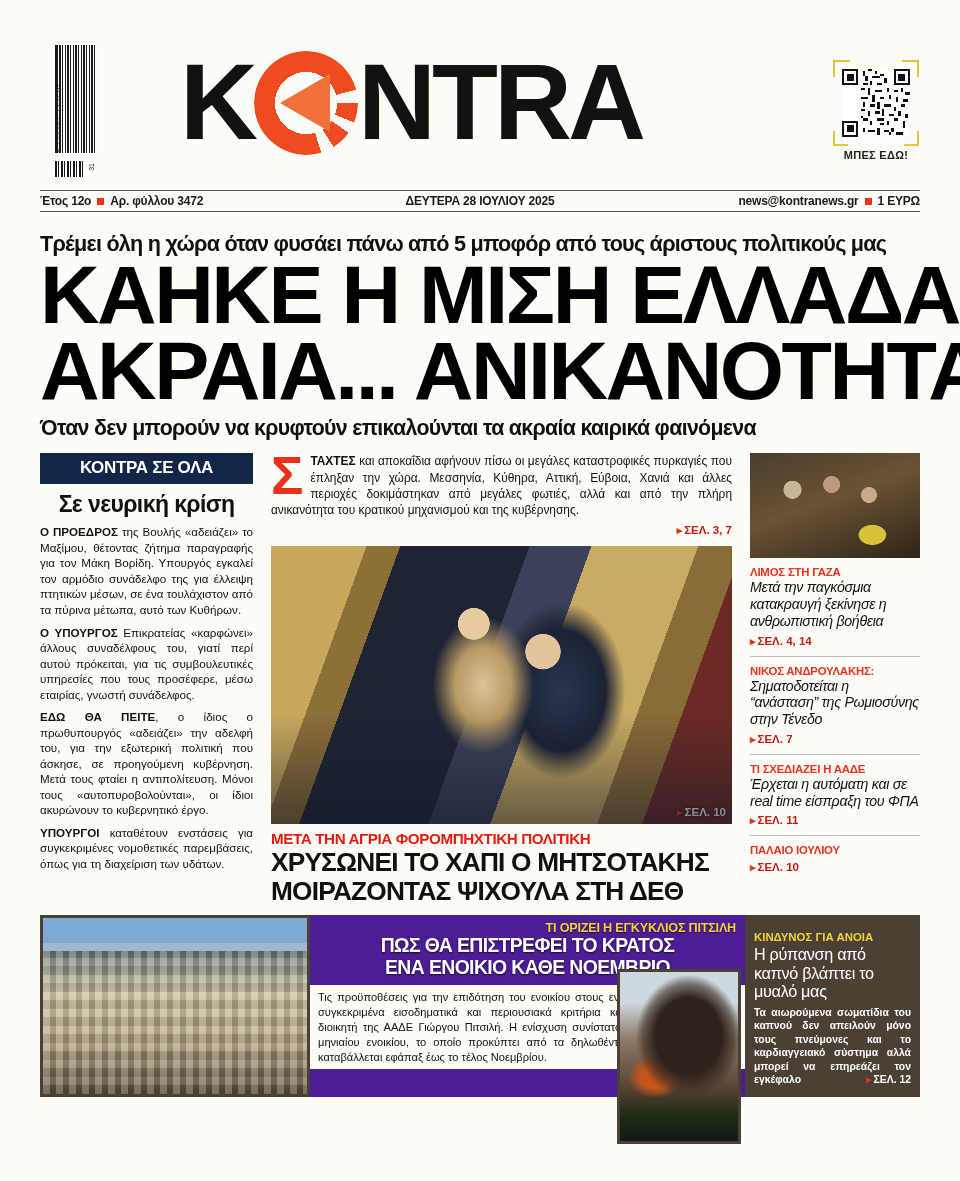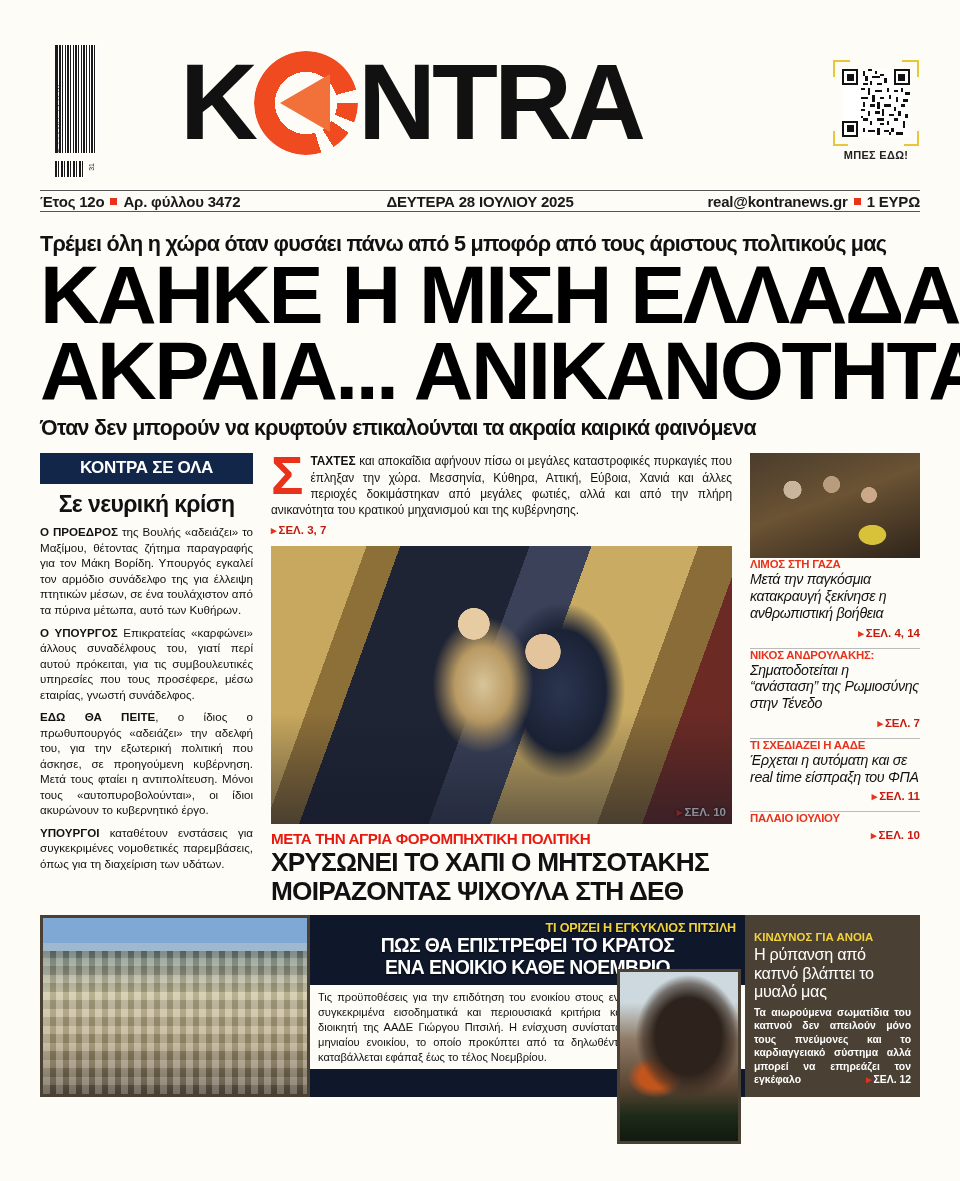--- a/index.html
+++ b/index.html
@@ -129,21 +129,21 @@
     margin-top: 3px; letter-spacing: 0.3px;
   }
 
   
   .infobar {
     margin: 0 40px;
     border-top: 1.5px solid #555;
     border-bottom: 1.5px solid #555;
     height: 22px;
     display: flex; align-items: center;
-    font-size: 15px; font-weight: bold;
+    font-size: 12px; font-weight: bold;
     color: #1a1a1a;
     letter-spacing: -0.2px;
   }
   .infobar .left { flex: 1; display: flex; align-items: center; gap: 6px; }
   .infobar .mid { flex: 1; text-align: center; }
   .infobar .right { flex: 1; display: flex; align-items: center; justify-content: flex-end; gap: 6px; }
   .sq { width: 7px; height: 7px; background: #e8321c; display: inline-block; }
 
   
   .headblock { margin: 19px 40px 0 40px; }
@@ -221,21 +221,21 @@
   }
   .lead b { font-weight: bold; }
   .sel {
     color: #c41a10; font-weight: bold;
     font-size: 11.5px; white-space: nowrap;
   }
   .sel::before {
     content: "\25B8"; color: #e8321c;
     margin-right: 2px; font-size: 11px;
   }
-  .sel-right { margin-top: 2px; }
+  .sel-right { text-align: right; margin-top: 2px; }
 
   .photo {
     position: relative;
     overflow: hidden;
     background: #555;
   }
   .photo-main { height: 278px; margin-top: 8px; }
   .photo-sel {
     position: absolute; right: 6px; bottom: 5px;
     color: #fff; font-weight: bold; font-size: 11.5px;
@@ -254,44 +254,44 @@
     color: #111; font-weight: bold;
     font-size: 26.5px; line-height: 1.04;
     letter-spacing: -0.8px;
     margin-top: 1px;
     transform: scaleX(0.99); transform-origin: left center;
     white-space: nowrap;
   }
 
   
   .photo-gaza { height: 105px; }
-  .rnews { }
+  .rnews { margin-top: 8px; }
   .rk {
     color: #e8321c; font-weight: bold;
     font-size: 11.4px; letter-spacing: -0.2px;
     margin-bottom: 1px;
   }
   .rt {
     font-size: 14.2px; color: #111;
     line-height: 1.18; letter-spacing: -0.3px; font-style: italic;
   }
-  .rsel { text-align: right; margin-top: 1px; }
+  .rsel { margin-top: 1px; }
   .hr-thin { border-top: 1px solid #bbb; margin-top: 7px; }
 
   
   .bottom {
     margin: 10px 40px 0 40px;
     display: grid;
     grid-template-columns: 270px 290px 1fr 175px;
     gap: 0px;
     height: 182px;
   }
   .bl-photo { position: relative; overflow: hidden; }
   .bcenter {
-    background: #0f172a;
+    background: #4c1d95;
     position: relative;
     overflow: hidden;
   }
   .bcenter-inner { position: relative; padding: 6px 9px 0 9px; }
   .yellow-k {
     color: #f2d33b; font-weight: bold; font-size: 12.6px;
     text-align: right; letter-spacing: -0.2px;
     text-shadow: 0 1px 1px rgba(0,0,0,.6);
   }
   .white-h {
@@ -458,21 +458,21 @@
   </div>
 
   <div class="infobar">
     <div class="left">
       <span>Έτος 12ο</span>
       <span class="sq"></span>
       <span>Αρ. φύλλου 3472</span>
     </div>
     <div class="mid">ΔΕΥΤΕΡΑ 28 ΙΟΥΛΙΟΥ 2025</div>
     <div class="right">
-      <span>real@kontranews.gr</span>
+      <span>news@kontranews.gr</span>
       <span class="sq"></span>
       <span>1 ΕΥΡΩ</span>
     </div>
   </div>
 
   <div class="headblock">
     <div class="kicker">Τρέμει όλη η χώρα όταν φυσάει πάνω από 5 μποφόρ από τους άριστους πολιτικούς μας</div>
     <div class="hl">ΚΑΗΚΕ Η ΜΙΣΗ ΕΛΛΑΔΑ ΑΠΟ</div>
     <div class="hl hl2">ΑΚΡΑΙΑ... ΑΝΙΚΑΝΟΤΗΤΑ!</div>
     <div class="subhead">Όταν δεν μπορούν να κρυφτούν επικαλούνται τα ακραία καιρικά φαινόμενα</div>

